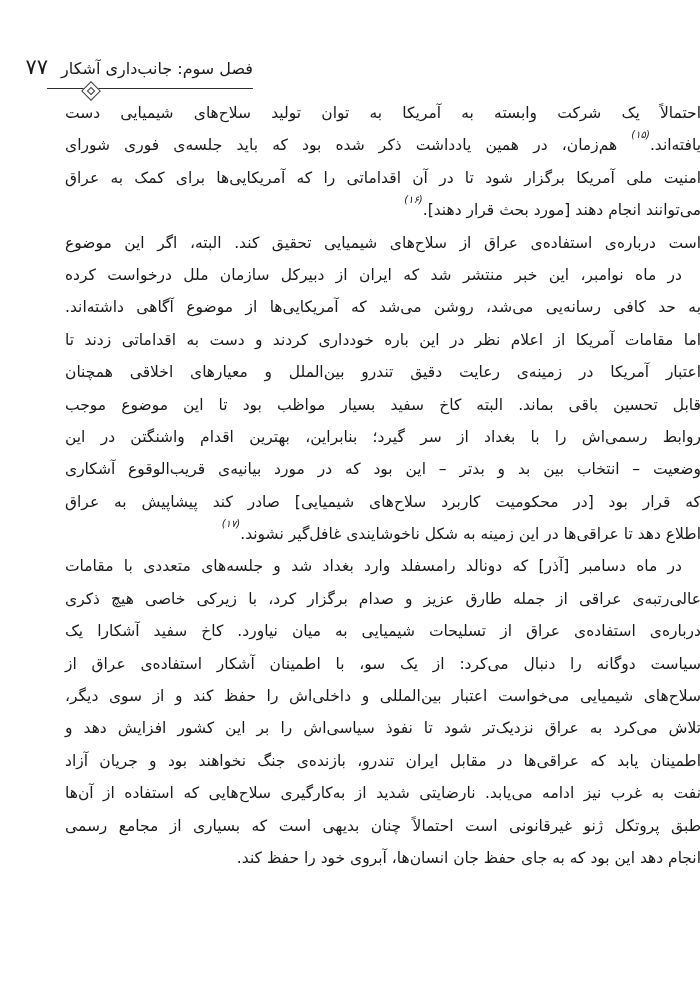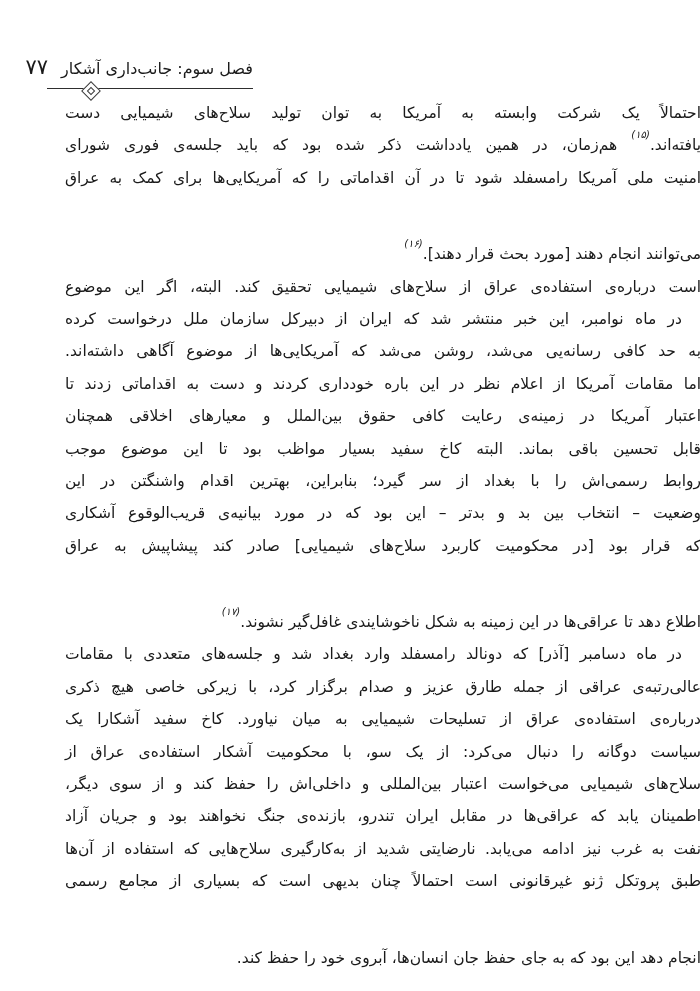--- a/index.html
+++ b/index.html
@@ -59,21 +59,21 @@
   .paragraph{display:block;}
   .line{
     display:block;
     height:32.4px;
     line-height:32.4px;
     text-align:justify;
     text-align-last:justify;
     overflow:visible;
     white-space:normal;
   }
-  .line.last{text-align-last:start;margin-top:44px;}
+  .line.last{text-align-last:start;}
   .line.indent{padding-right:19px;}
   .line sup{
     font-size:10px;
     line-height:0;
     position:relative;
     top:-6px;
     letter-spacing:0;
     font-style:italic;
   }
 </style>
@@ -87,41 +87,42 @@
     <span class="page-number">۷۷</span>
     <span class="diamond">
       <span class="diamond-inner"></span>
     </span>
   </header>
 
   <main class="body-text">
       <div class="paragraph">
         <div class="line">احتمالاً یک شرکت وابسته به آمریکا به توان تولید سلاح‌های شیمیایی دست</div>
         <div class="line">یافته‌اند.<sup>(۱۵)</sup> هم‌زمان، در همین یادداشت ذکر شده بود که باید جلسه‌ی فوری شورای</div>
-        <div class="line">امنیت ملی آمریکا رامسفلد شود تا در آن اقداماتی را که آمریکایی‌ها برای کمک به عراق</div>
+        <div class="line">امنیت ملی آمریکا برگزار شود تا در آن اقداماتی را که آمریکایی‌ها برای کمک به عراق</div>
         <div class="line last">می‌توانند انجام دهند [مورد بحث قرار دهند].<sup>(۱۶)</sup></div>
       </div>
       <div class="paragraph">
         <div class="line">است درباره‌ی استفاده‌ی عراق از سلاح‌های شیمیایی تحقیق کند. البته، اگر این موضوع</div>
         <div class="line indent">در ماه نوامبر، این خبر منتشر شد که ایران از دبیرکل سازمان ملل درخواست کرده</div>
         <div class="line">به حد کافی رسانه‌یی می‌شد، روشن می‌شد که آمریکایی‌ها از موضوع آگاهی داشته‌اند.</div>
         <div class="line">اما مقامات آمریکا از اعلام نظر در این باره خودداری کردند و دست به اقداماتی زدند تا</div>
-        <div class="line">اعتبار آمریکا در زمینه‌ی رعایت کافی حقوق بین‌الملل و معیارهای اخلاقی همچنان</div>
+        <div class="line">اعتبار آمریکا در زمینه‌ی رعایت دقیق تندرو بین‌الملل و معیارهای اخلاقی همچنان</div>
         <div class="line">قابل تحسین باقی بماند. البته کاخ سفید بسیار مواظب بود تا این موضوع موجب</div>
         <div class="line">روابط رسمی‌اش را با بغداد از سر گیرد؛ بنابراین، بهترین اقدام واشنگتن در این</div>
         <div class="line">وضعیت – انتخاب بین بد و بدتر – این بود که در مورد بیانیه‌ی قریب‌الوقوع آشکاری</div>
         <div class="line">که قرار بود [در محکومیت کاربرد سلاح‌های شیمیایی] صادر کند پیشاپیش به عراق</div>
         <div class="line last">اطلاع دهد تا عراقی‌ها در این زمینه به شکل ناخوشایندی غافل‌گیر نشوند.<sup>(۱۷)</sup></div>
       </div>
       <div class="paragraph">
         <div class="line indent">در ماه دسامبر [آذر] که دونالد رامسفلد وارد بغداد شد و جلسه‌های متعددی با مقامات</div>
         <div class="line">عالی‌رتبه‌ی عراقی از جمله طارق عزیز و صدام برگزار کرد، با زیرکی خاصی هیچ ذکری</div>
         <div class="line">درباره‌ی استفاده‌ی عراق از تسلیحات شیمیایی به میان نیاورد. کاخ سفید آشکارا یک</div>
-        <div class="line">سیاست دوگانه را دنبال می‌کرد: از یک سو، با محکومیت آشکار استفاده‌ی عراق از</div>
+        <div class="line">سیاست دوگانه را دنبال می‌کرد: از یک سو، با اطمینان آشکار استفاده‌ی عراق از</div>
         <div class="line">سلاح‌های شیمیایی می‌خواست اعتبار بین‌المللی و داخلی‌اش را حفظ کند و از سوی دیگر،</div>
+        <div class="line">تلاش می‌کرد به عراق نزدیک‌تر شود تا نفوذ سیاسی‌اش را بر این کشور افزایش دهد و</div>
         <div class="line">اطمینان یابد که عراقی‌ها در مقابل ایران تندرو، بازنده‌ی جنگ نخواهند بود و جریان آزاد</div>
         <div class="line">نفت به غرب نیز ادامه می‌یابد. نارضایتی شدید از به‌کارگیری سلاح‌هایی که استفاده از آن‌ها</div>
         <div class="line">طبق پروتکل ژنو غیرقانونی است احتمالاً چنان بدیهی است که بسیاری از مجامع رسمی</div>
         <div class="line last">انجام دهد این بود که به جای حفظ جان انسان‌ها، آبروی خود را حفظ کند.</div>
       </div>
     </main>
 
 </div>
 
 </body></html>

